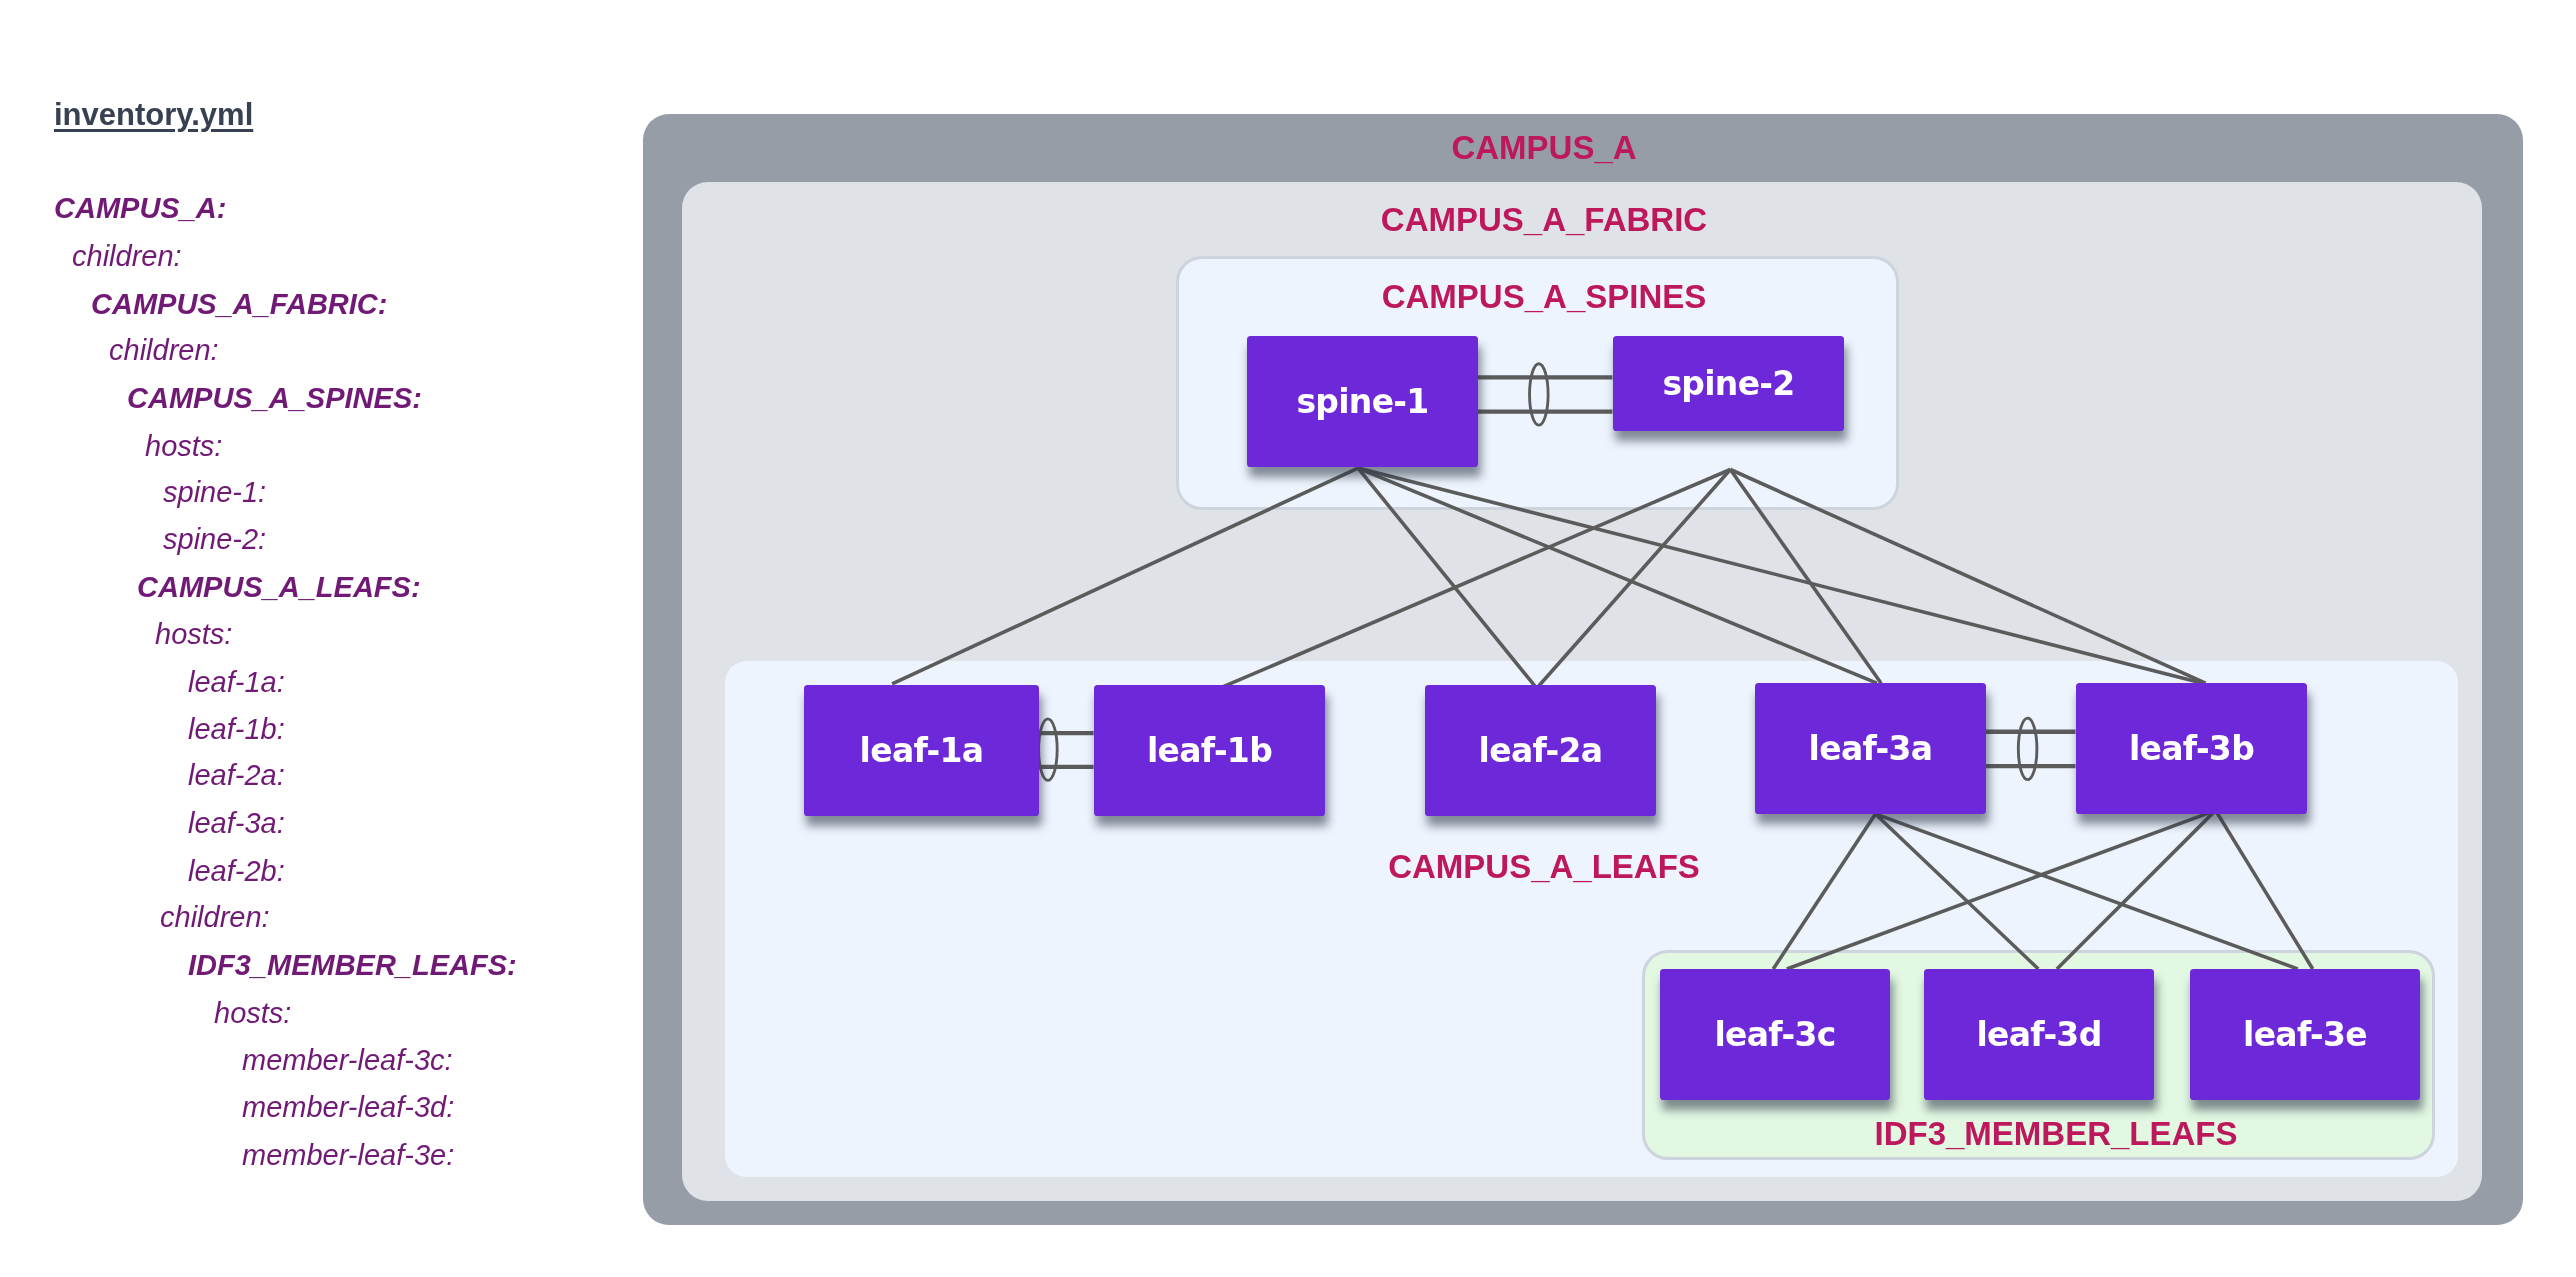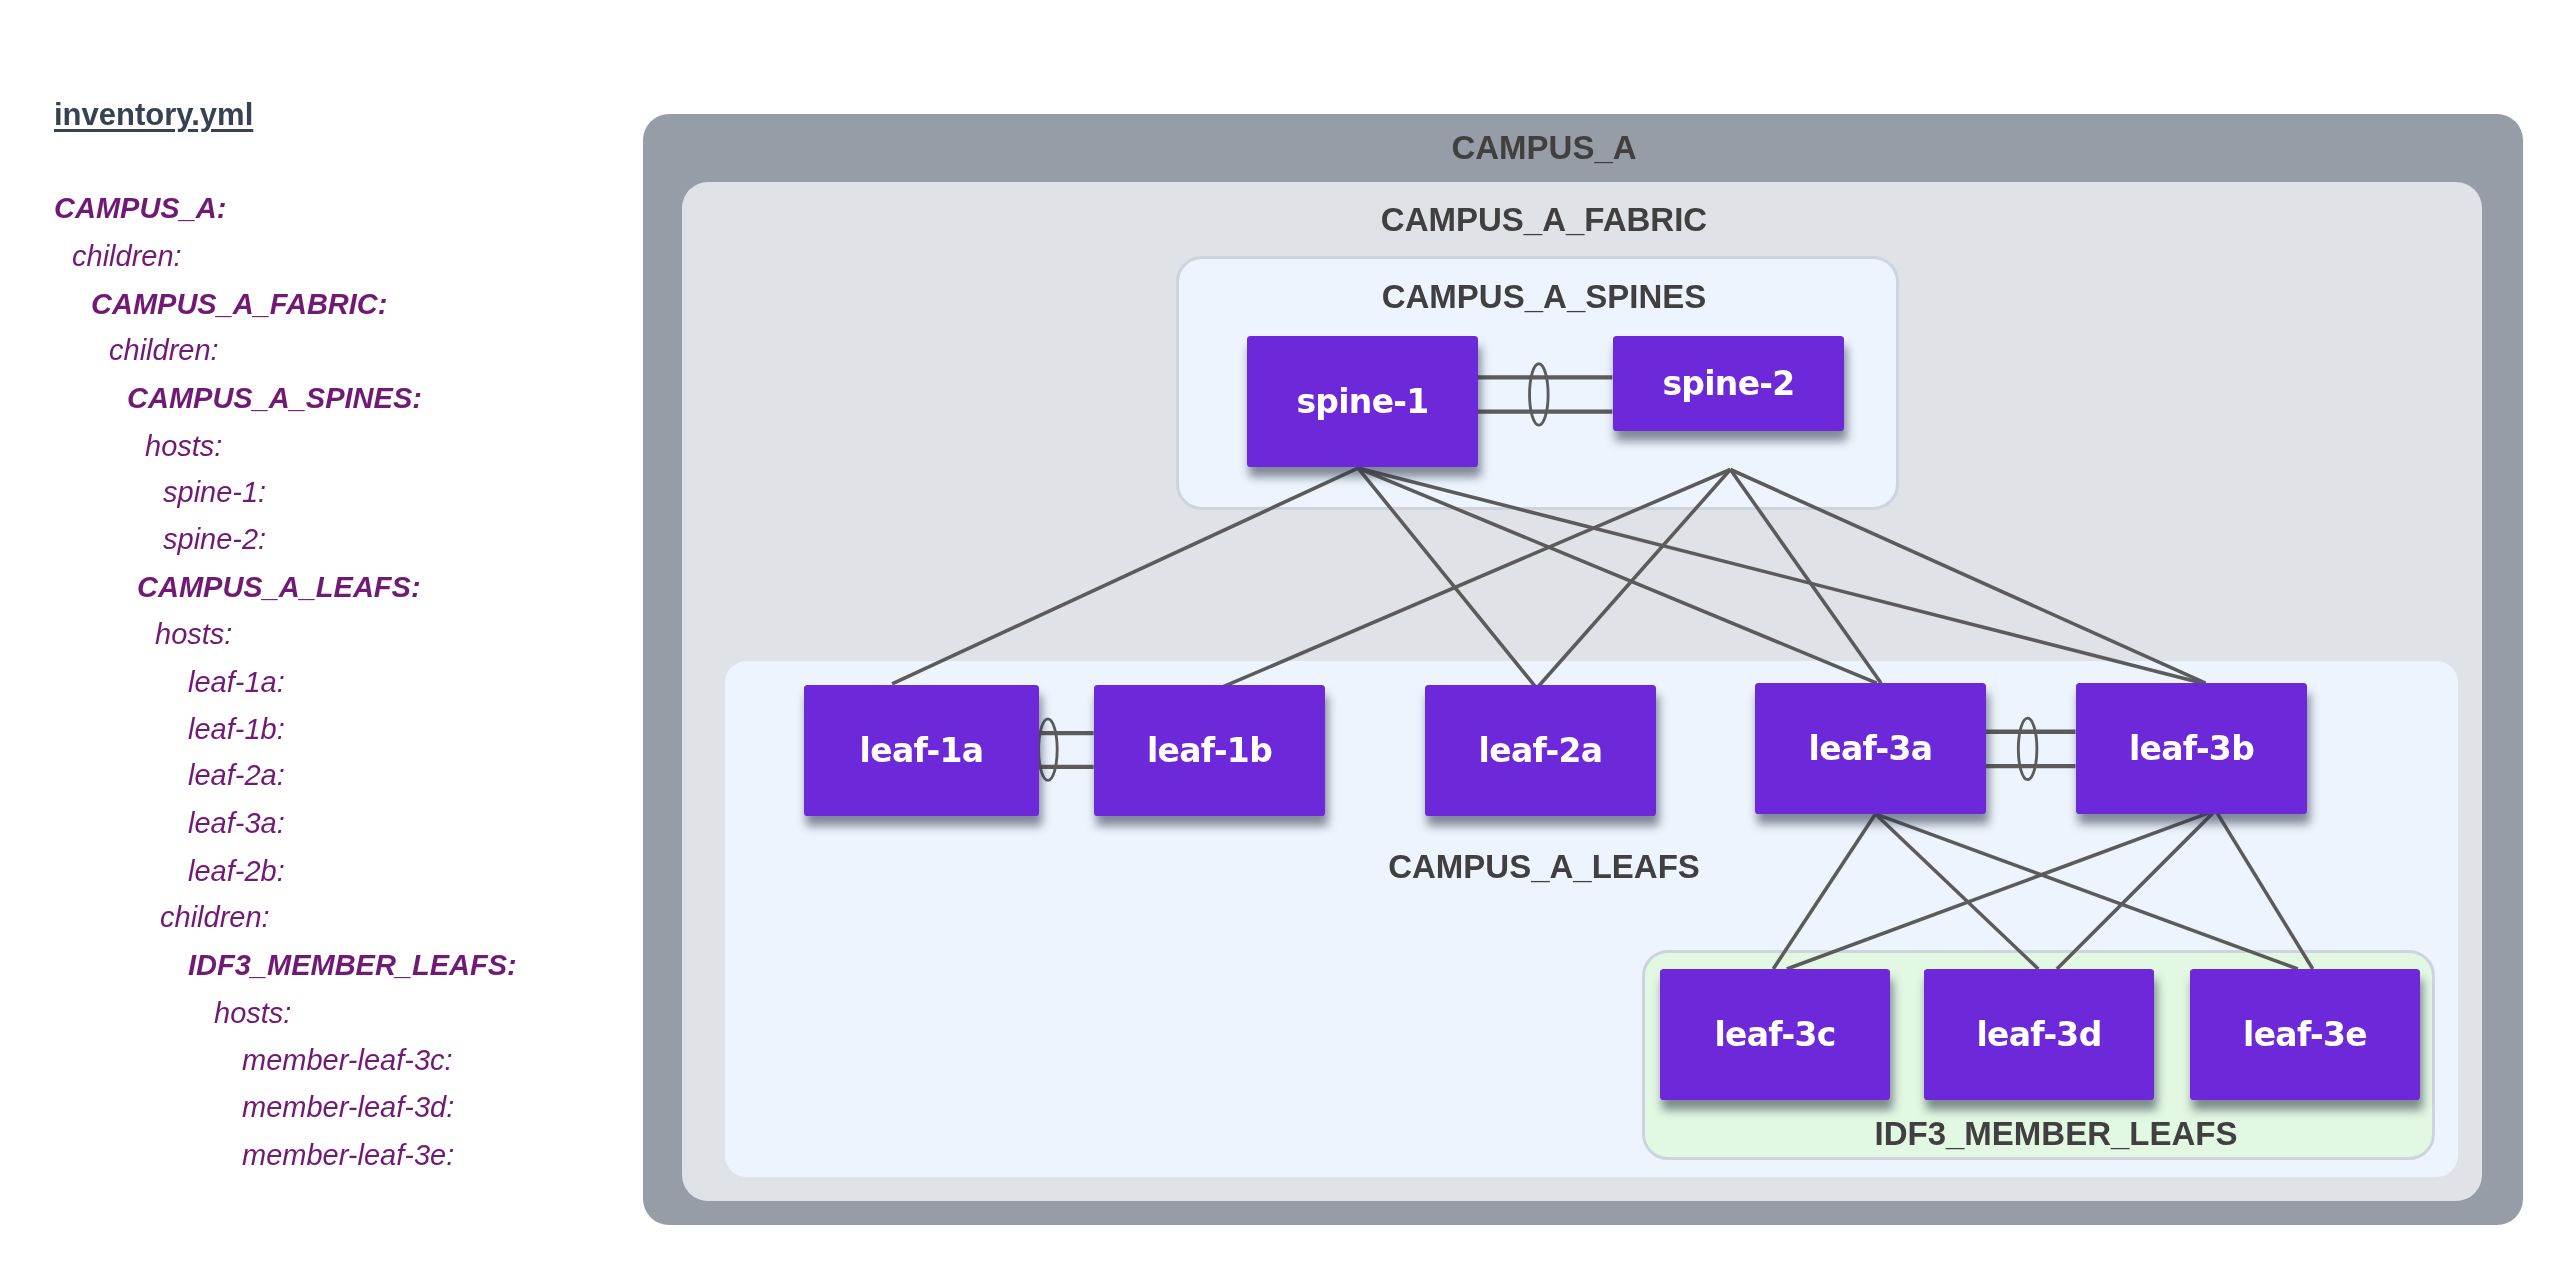--- a/index.html
+++ b/index.html
@@ -12,21 +12,21 @@
     .yaml-title { position: absolute; left: 54px; top: 96px; font-size: 31px; line-height: 37px; font-weight: bold; color: #374151; text-decoration: underline; text-decoration-thickness: 2.9px; text-underline-offset: 4.3px; }
 
     
     .group { position: absolute; box-sizing: border-box; }
     .g-campus { left: 643px; top: 114px; width: 1880px; height: 1111px; background: #979da7; border-radius: 26px; }
     .g-fabric { left: 682px; top: 182px; width: 1800px; height: 1019px; background: #dfe2e7; border-radius: 26px; }
     .g-spines { left: 1176px; top: 256px; width: 723px; height: 254px; background: #edf4fd; border: 3.6px solid #cdd4dd; border-radius: 26px; }
     .g-leafs { left: 725px; top: 661px; width: 1733px; height: 516px; background: #edf4fd; border-radius: 21.4px; }
     .g-idf3 { left: 1642px; top: 950px; width: 793px; height: 210px; background: #e2f8e2; border: 3.6px solid #cdd4dd; border-radius: 26px; }
 
-    .glabel { position: absolute; font-weight: bold; color: #404040; font-size: 33px; line-height: 37px; transform: translate(-50%, -50%); white-space: nowrap; font-family: "Liberation Sans", sans-serif; }
+    .glabel { position: absolute; font-weight: bold; color: #be185d; font-size: 33px; line-height: 37px; transform: translate(-50%, -50%); white-space: nowrap; font-family: "Liberation Sans", sans-serif; }
 
     svg.links { position: absolute; left: 0; top: 0; width: 2576px; height: 1277px; pointer-events: none; }
 
     .node { position: absolute; background: #6d28d9; border-radius: 3.6px; box-shadow: 2.9px 10px 10px rgba(40, 50, 70, 0.55); display: flex; align-items: center; justify-content: center; box-sizing: border-box; }
     .node span { color: #ffffff; font-weight: bold; font-size: 33px; font-family: "DejaVu Sans", sans-serif; letter-spacing: -0.7px; }
 
     #n-spine-1 { left: 1247px; top: 336px; width: 231px; height: 131px; }
     #n-spine-2 { left: 1613px; top: 336px; width: 231px; height: 95px; }
     #n-leaf-1a { left: 772px; top: 685px; width: 235px; height: 131px; margin-left: 32px; }
     #n-leaf-1b { left: 1094px; top: 685px; width: 231px; height: 131px; }

